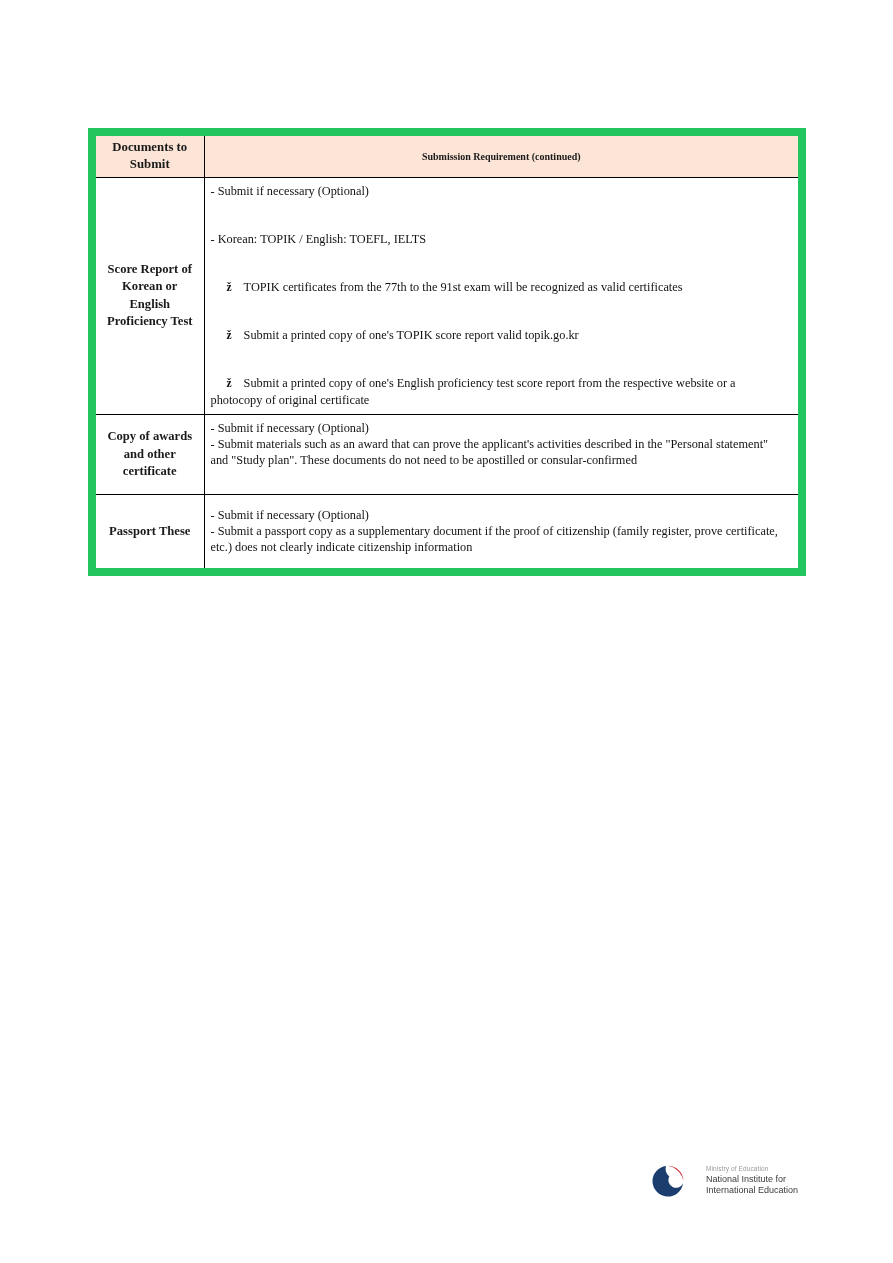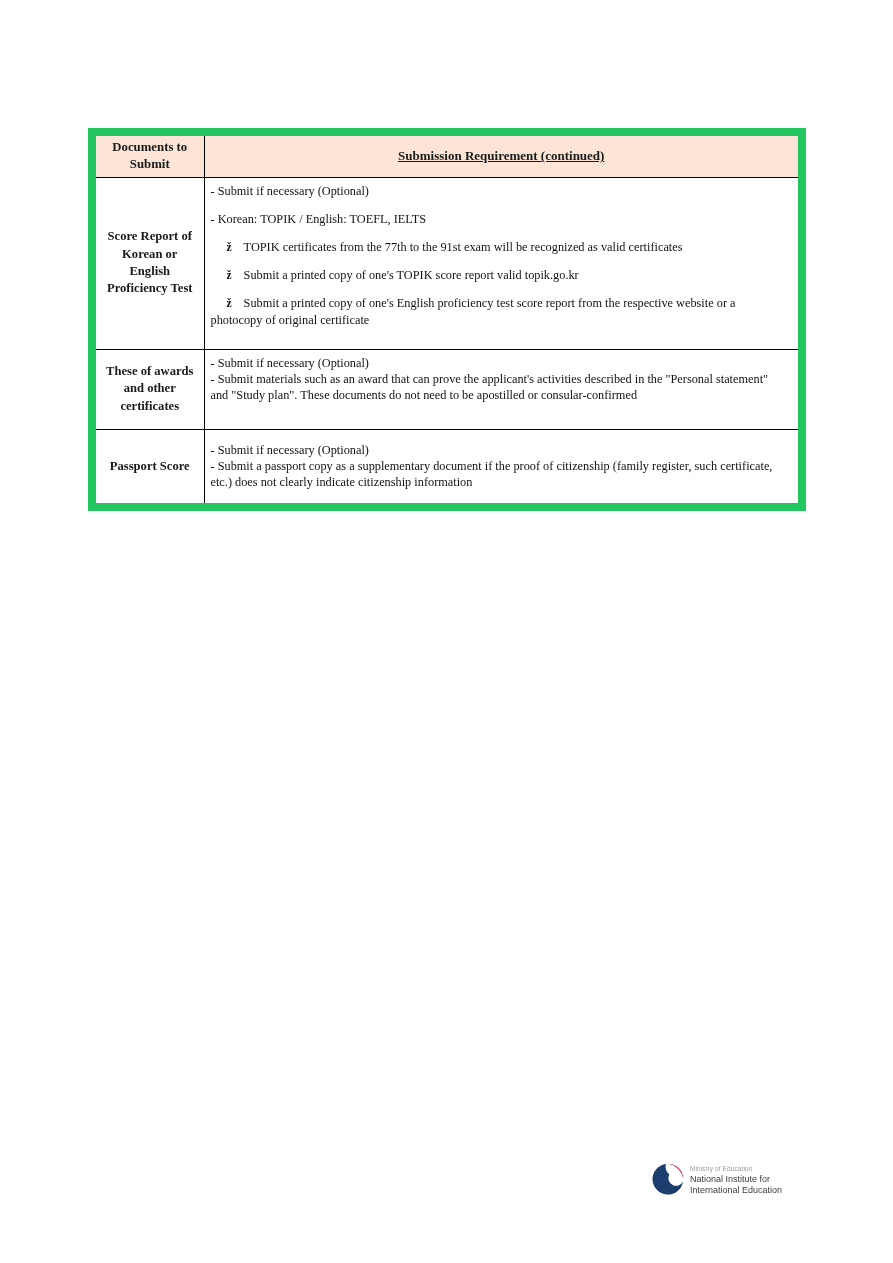--- a/index.html
+++ b/index.html
@@ -33,21 +33,21 @@
   tr.header-row { height: 45px; }
   tr.header-row th {
     background: #fce4d6;
     color: #1a1a1a;
     font-weight: bold;
     text-align: center;
     vertical-align: middle;
     padding: 2px 4px;
   }
   th.hdr-c1 { font-size: 12.8px; line-height: 1.35; }
-  th.hdr-c2 { font-size: 13px; text-decoration: underline; }
+  th.hdr-c2 { font-size: 10px; }
 
   tr.row-score    { height: 172px; }
   tr.row-awards   { height: 80px;  }
   tr.row-passport { height: 78px;  }
 
   td.doc-title {
     font-weight: bold;
     color: #1a1a1a;
     text-align: center;
     vertical-align: middle;
@@ -58,38 +58,38 @@
   td.req-cell {
     vertical-align: top;
     padding: 5px 10px 6px 6px;
     font-size: 12.3px;
     color: #121212;
   }
   .para {
     margin: 0;
     line-height: 1.32;
   }
-  .gap-lg .para + .para { margin-top: 12px; font-family: Liberation Serif, serif; }
+  .gap-lg .para + .para { margin-top: 32px; font-family: Liberation Serif, serif; }
   .gap-sm .para + .para { margin-top: 0; }
   .row-passport .para:first-child { margin-top: 7px; }
   .para.bullet { text-indent: 16px; }
   .bullet-mark {
     font-weight: bold;
     font-size: 11.5px;
     margin-right: 12px;
   }
 
   
   .footer-logo {
     position: absolute;
     left: 652px;
     top: 1163px;
     display: flex;
-    align-items: flex-start;
-    gap: 6px;
+    align-items: flex-end;
+    gap: 22px;
   }
   .emblem { width: 32px; height: 32px; display: block; }
   .logo-text {
     font-family: "Liberation Sans", sans-serif;
     padding-top: 2px;
   }
   .logo-ministry {
     font-size: 6.5px;
     color: #9b9b9b;
     margin: 0 0 2px 0;
@@ -122,31 +122,31 @@
         <td class="doc-title">Score Report of Korean or English Proficiency Test</td>
         <td class="req-cell gap-lg">
           <p class="para">- Submit if necessary (Optional)</p>
           <p class="para">- Korean: TOPIK / English: TOEFL, IELTS</p>
           <p class="para bullet"><span class="bullet-mark">ž</span><span>TOPIK certificates from the 77th to the 91st exam will be recognized as valid certificates</span></p>
           <p class="para bullet"><span class="bullet-mark">ž</span><span>Submit a printed copy of one's TOPIK score report valid topik.go.kr</span></p>
           <p class="para bullet"><span class="bullet-mark">ž</span><span>Submit a printed copy of one's English proficiency test score report from the respective website or a photocopy of original certificate</span></p>
         </td>
       </tr>
       <tr class="row-awards">
-        <td class="doc-title">These of awards and other certificates</td>
+        <td class="doc-title">Copy of awards and other certificate</td>
         <td class="req-cell gap-sm">
           <p class="para">- Submit if necessary (Optional)</p>
           <p class="para">- Submit materials such as an award that can prove the applicant's activities described in the "Personal statement" and "Study plan". These documents do not need to be apostilled or consular-confirmed</p>
         </td>
       </tr>
       <tr class="row-passport">
-        <td class="doc-title">Passport Score</td>
+        <td class="doc-title">Passport These</td>
         <td class="req-cell gap-sm">
           <p class="para">- Submit if necessary (Optional)</p>
-          <p class="para">- Submit a passport copy as a supplementary document if the proof of citizenship (family register, such certificate, etc.) does not clearly indicate citizenship information</p>
+          <p class="para">- Submit a passport copy as a supplementary document if the proof of citizenship (family register, prove certificate, etc.) does not clearly indicate citizenship information</p>
         </td>
       </tr>
     </tbody>
   </table>
 </div>
 
 <div class="footer-logo">
   <svg class="emblem" viewBox="0 0 100 100" aria-hidden="true">
     <circle cx="50" cy="50" r="50" fill="#ffffff"></circle>
     <path d="M50 2 A48 48 0 0 1 98 50 A60 60 0 0 0 50 2 Z" fill="#cd2e3a"></path>

